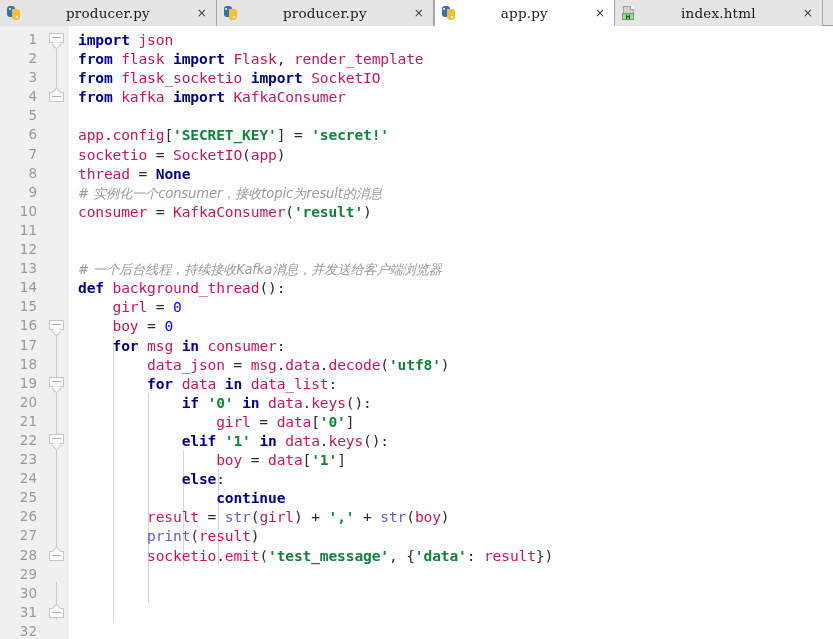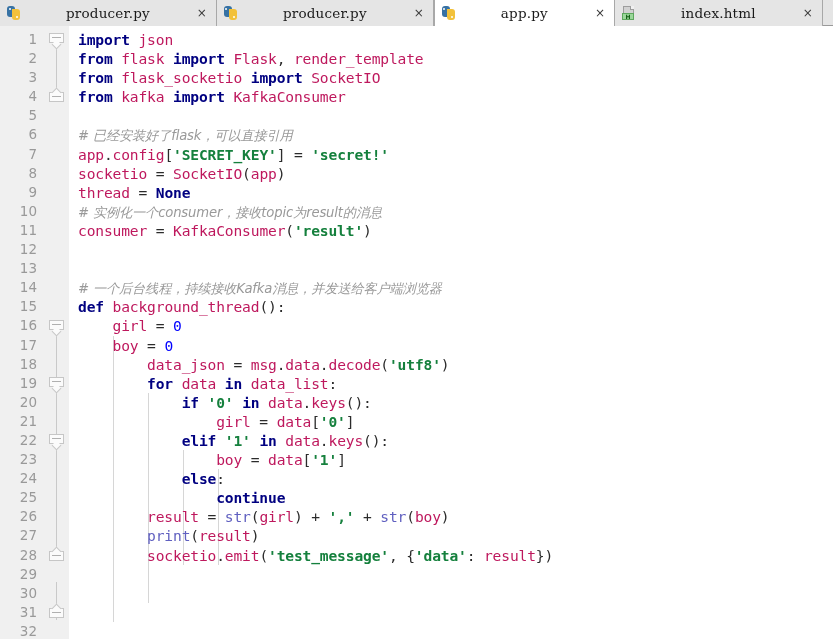--- a/index.html
+++ b/index.html
@@ -402,32 +402,32 @@
   <div id="codearea">
       <div class="iguide" style="left: 43.12px; top: 309.6px; height: 286.5px;"></div>
       <div class="iguide" style="left: 78.24px; top: 366.9px; height: 210.1px;"></div>
       <div class="iguide" style="left: 113.36px; top: 424.2px; height: 114.6px;"></div>
       <div class="iguide" style="left: 148.48px; top: 443.3px; height: 95.5px;"></div>
       <div class="cline"><span class="kw">import</span> <span class="pl">json</span></div>
       <div class="cline"><span class="kw">from</span> <span class="pl">flask</span> <span class="kw">import</span> <span class="pl">Flask</span>, <span class="pl">render_template</span></div>
       <div class="cline"><span class="kw">from</span> <span class="pl">flask_socketio</span> <span class="kw">import</span> <span class="pl">SocketIO</span></div>
       <div class="cline"><span class="kw">from</span> <span class="pl">kafka</span> <span class="kw">import</span> <span class="pl">KafkaConsumer</span></div>
       <div class="cline">&nbsp;</div>
-      <div class="cline"><span class="cmt"># 已经安装好了flask，可以直接引用</span></div>
       <div class="cline"><span class="pl">app</span>.<span class="pl">config</span>[<span class="str">'SECRET_KEY'</span>] = <span class="str">'secret!'</span></div>
       <div class="cline"><span class="pl">socketio</span> = <span class="pl">SocketIO</span>(<span class="pl">app</span>)</div>
       <div class="cline"><span class="pl">thread</span> = <span class="kw">None</span></div>
       <div class="cline"><span class="cmt"># 实例化一个consumer，接收topic为result的消息</span></div>
       <div class="cline"><span class="pl">consumer</span> = <span class="pl">KafkaConsumer</span>(<span class="str">'result'</span>)</div>
       <div class="cline">&nbsp;</div>
       <div class="cline">&nbsp;</div>
       <div class="cline"><span class="cmt"># 一个后台线程，持续接收Kafka消息，并发送给客户端浏览器</span></div>
       <div class="cline"><span class="kw">def</span> <span class="pl">background_thread</span>():</div>
       <div class="cline">    <span class="pl">girl</span> = <span class="num">0</span></div>
       <div class="cline">    <span class="pl">boy</span> = <span class="num">0</span></div>
+      <div class="cline">    <span class="kw">for</span> <span class="pl">msg</span> <span class="kw">in</span> <span class="pl">consumer</span>:</div>
       <div class="cline">        <span class="pl">data_json</span> = <span class="pl">msg</span>.<span class="pl">data</span>.<span class="pl">decode</span>(<span class="str">'utf8'</span>)</div>
       <div class="cline">        <span class="kw">for</span> <span class="pl">data</span> <span class="kw">in</span> <span class="pl">data_list</span>:</div>
       <div class="cline">            <span class="kw">if</span> <span class="str">'0'</span> <span class="kw">in</span> <span class="pl">data</span>.<span class="pl">keys</span>():</div>
       <div class="cline">                <span class="pl">girl</span> = <span class="pl">data</span>[<span class="str">'0'</span>]</div>
       <div class="cline">            <span class="kw">elif</span> <span class="str">'1'</span> <span class="kw">in</span> <span class="pl">data</span>.<span class="pl">keys</span>():</div>
       <div class="cline">                <span class="pl">boy</span> = <span class="pl">data</span>[<span class="str">'1'</span>]</div>
       <div class="cline">            <span class="kw">else</span>:</div>
       <div class="cline">                <span class="kw">continue</span></div>
       <div class="cline">        <span class="pl">result</span> = <span class="bi">str</span>(<span class="pl">girl</span>) + <span class="str">','</span> + <span class="bi">str</span>(<span class="pl">boy</span>)</div>
       <div class="cline">        <span class="bi">print</span>(<span class="pl">result</span>)</div>

